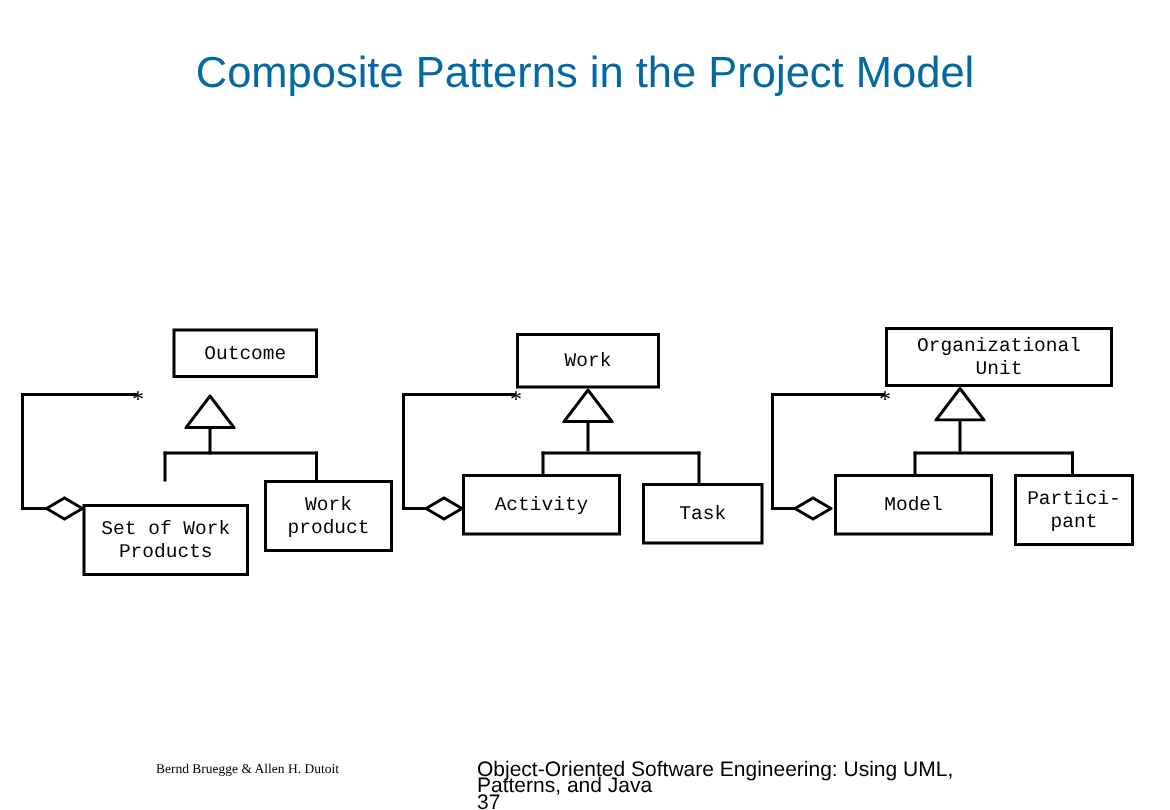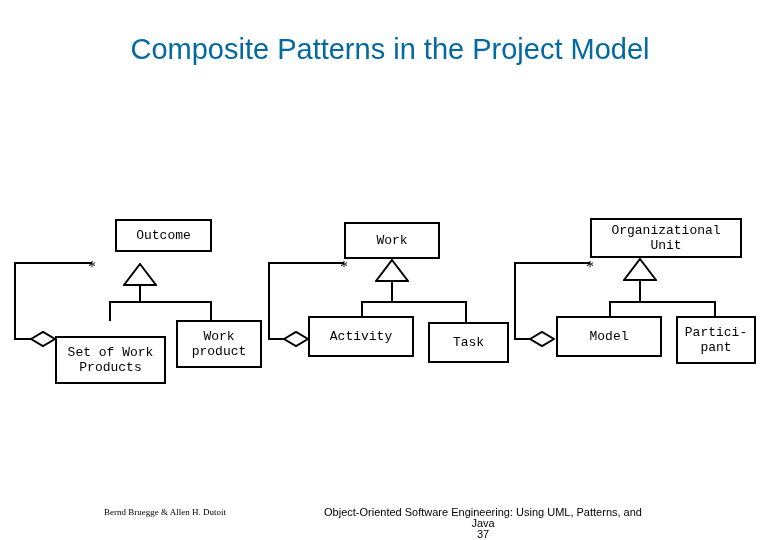--- a/index.html
+++ b/index.html
@@ -69,23 +69,22 @@
     position:absolute;
     left:104px; top:507px;
     font-family:Liberation Serif, serif;
     font-size:9px;
     color:#000;
     white-space:nowrap;
   }
   .footer-center {
     position:absolute;
     left:318px; top:507px; width:330px;
-    text-align:center;
     font-family:"Liberation Sans", sans-serif;
-    font-size:11px;
+    font-size:14px;
     line-height:11px;
     color:#000;
   }
 </style>
 </head>
 <body>
 
 <div id="slide">
 
   <div class="title">Composite Patterns in the Project Model</div>

